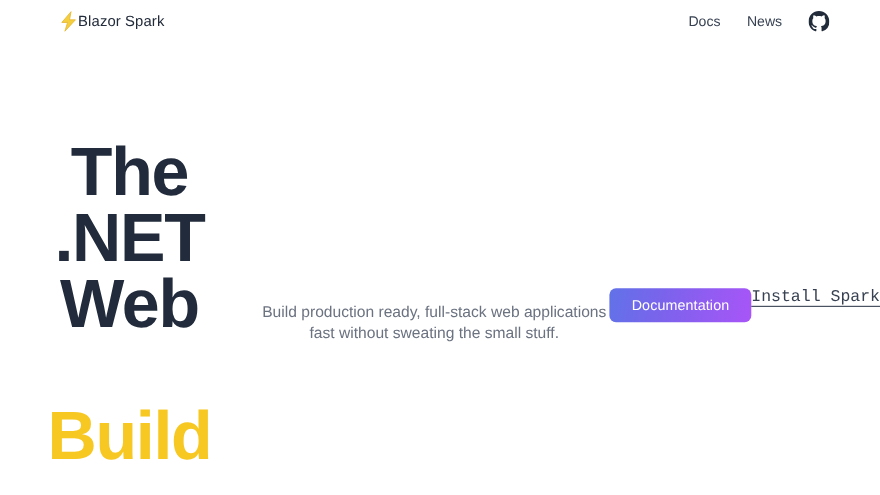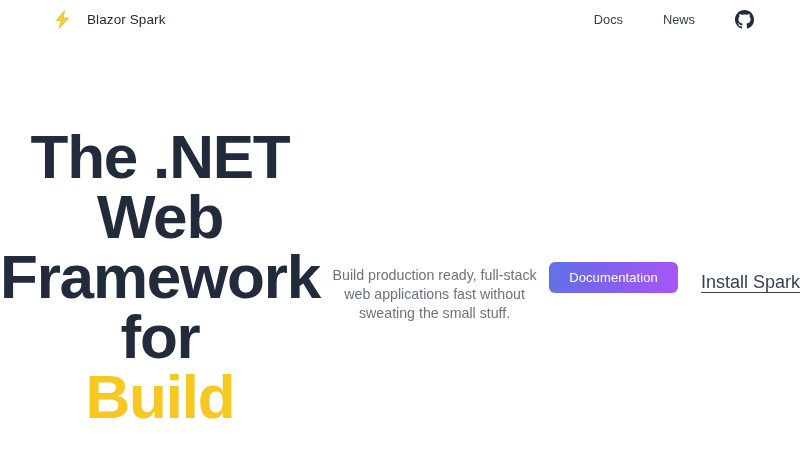--- a/index.html
+++ b/index.html
@@ -33,21 +33,21 @@
     display: flex;
     align-items: center;
     justify-content: space-between;
     padding: 0 46px 0 54px;
     background: #ffffff;
   }
 
   .brand {
     display: flex;
     align-items: center;
-    gap: 16px;
+    gap: 0;
     text-decoration: none;
     cursor: pointer;
   }
 
   .brand-bolt {
     font-size: 15px;
     line-height: 1;
     display: inline-block;
     width: 17px;
     height: 19px;
@@ -58,21 +58,21 @@
     font-size: 13.5px;
     font-weight: 500;
     color: #222b3a;
     letter-spacing: 0.1px;
     white-space: nowrap;
   }
 
   .nav-links {
     display: flex;
     align-items: center;
-    gap: 40px;
+    gap: 24px;
     padding-left: 24px;
   }
 
   .nav-link {
     font-size: 12.8px;
     font-weight: 400;
     color: #374151;
     text-decoration: none;
     cursor: pointer;
     white-space: nowrap;
@@ -116,22 +116,21 @@
     text-align: center;
     font-size: 14.2px;
     line-height: 19px;
     font-weight: 400;
     color: #6b7280;
     max-width: 486px;
   }
 
   .cta-row {
     display: flex;
-    align-items: flex-end;
-    gap: 23px;
+    align-items: flex-start;
   }
 
   .btn-primary {
     display: inline-flex;
     align-items: center;
     justify-content: center;
     height: 31px;
     padding: 0 20px;
     border: none;
     border-radius: 6px;
@@ -139,31 +138,31 @@
     color: #ffffff;
     font-family: "Liberation Sans", "DejaVu Sans", sans-serif;
     font-size: 13px;
     font-weight: 400;
     letter-spacing: 0.1px;
     cursor: pointer;
     white-space: nowrap;
   }
 
   .btn-link {
-    font-size: 18px;
+    font-size: 15px;
     font-weight: 400;
     color: #374151;
     text-decoration: underline;
     text-underline-offset: 4px;
     text-decoration-thickness: 1px;
     cursor: pointer;
     white-space: nowrap;
     background: none;
     border: none;
-    font-family: Liberation Sans, sans-serif;
+    font-family: Liberation Mono, monospace;
     padding: 0;
   }
 </style>
 </head>
 <body>
 
 <div class="page">
 
   <header class="navbar">
 
@@ -185,21 +184,21 @@
         </svg>
       </a>
     </nav>
 
   </header>
 
   <main class="hero">
 
     <h1 class="headline">
       <span>The .NET Web</span><br>
-      <span>Framework for</span><br>
+      <br>
       <span class="accent">Build</span>
     </h1>
 
     <p class="subtitle">Build production ready, full-stack web applications fast without sweating the small stuff.</p>
 
     <div class="cta-row">
       <button class="btn-primary">Documentation</button>
       <a class="btn-link" href="#">Install Spark</a>
     </div>
 

